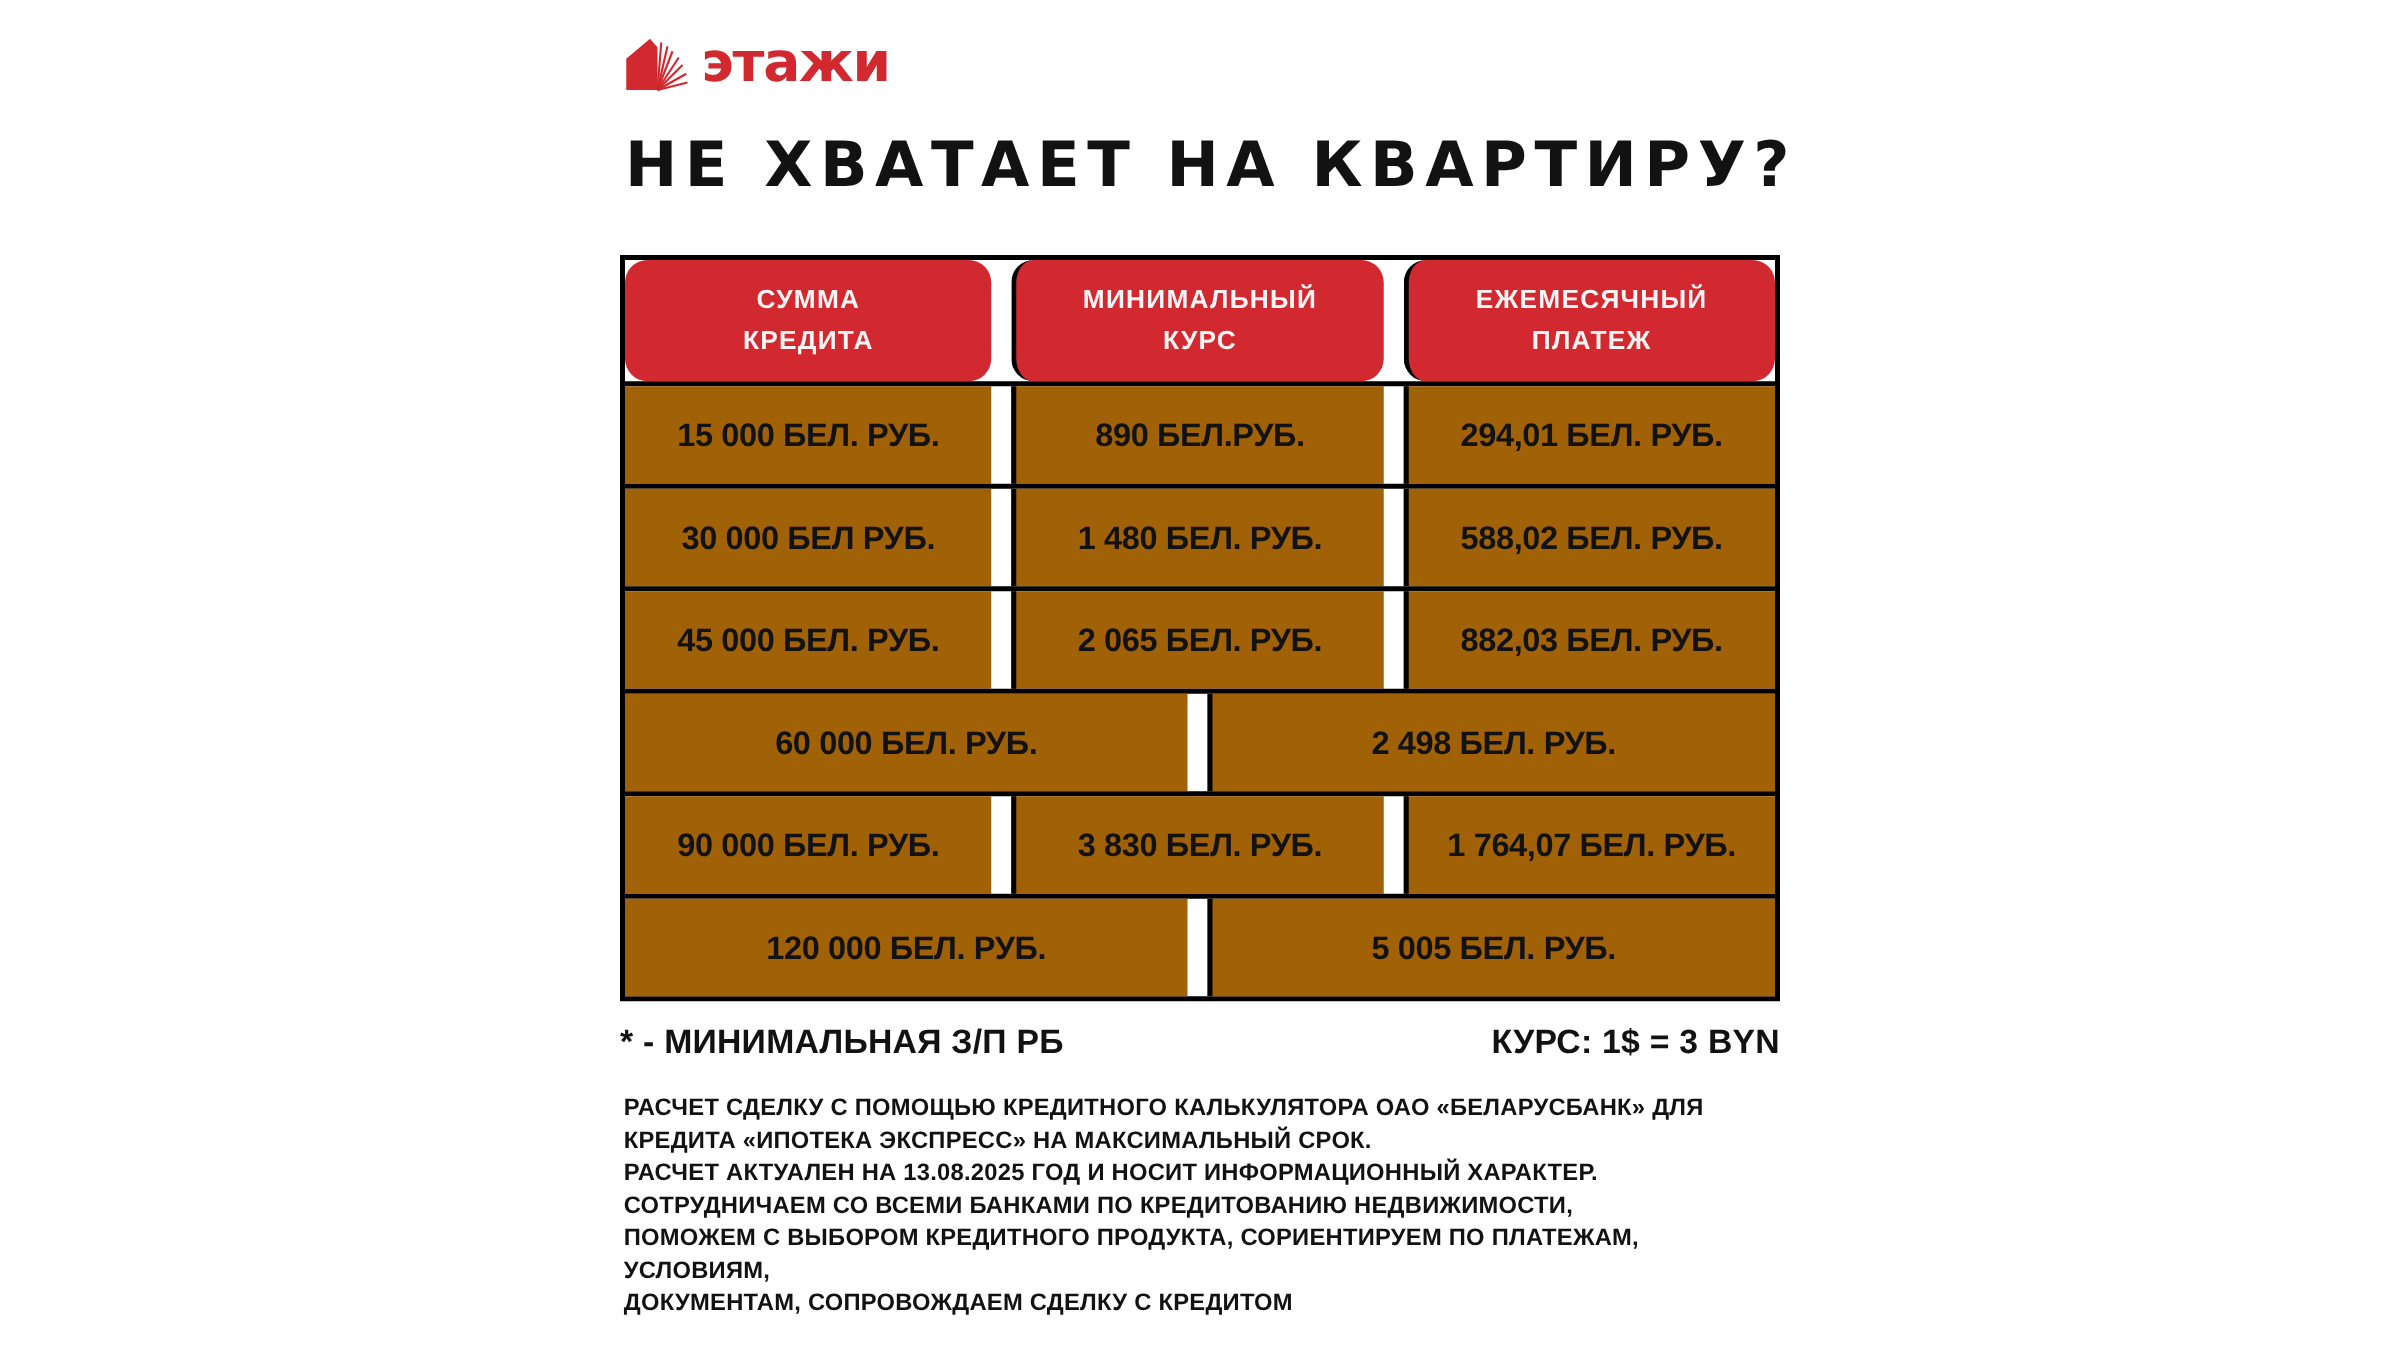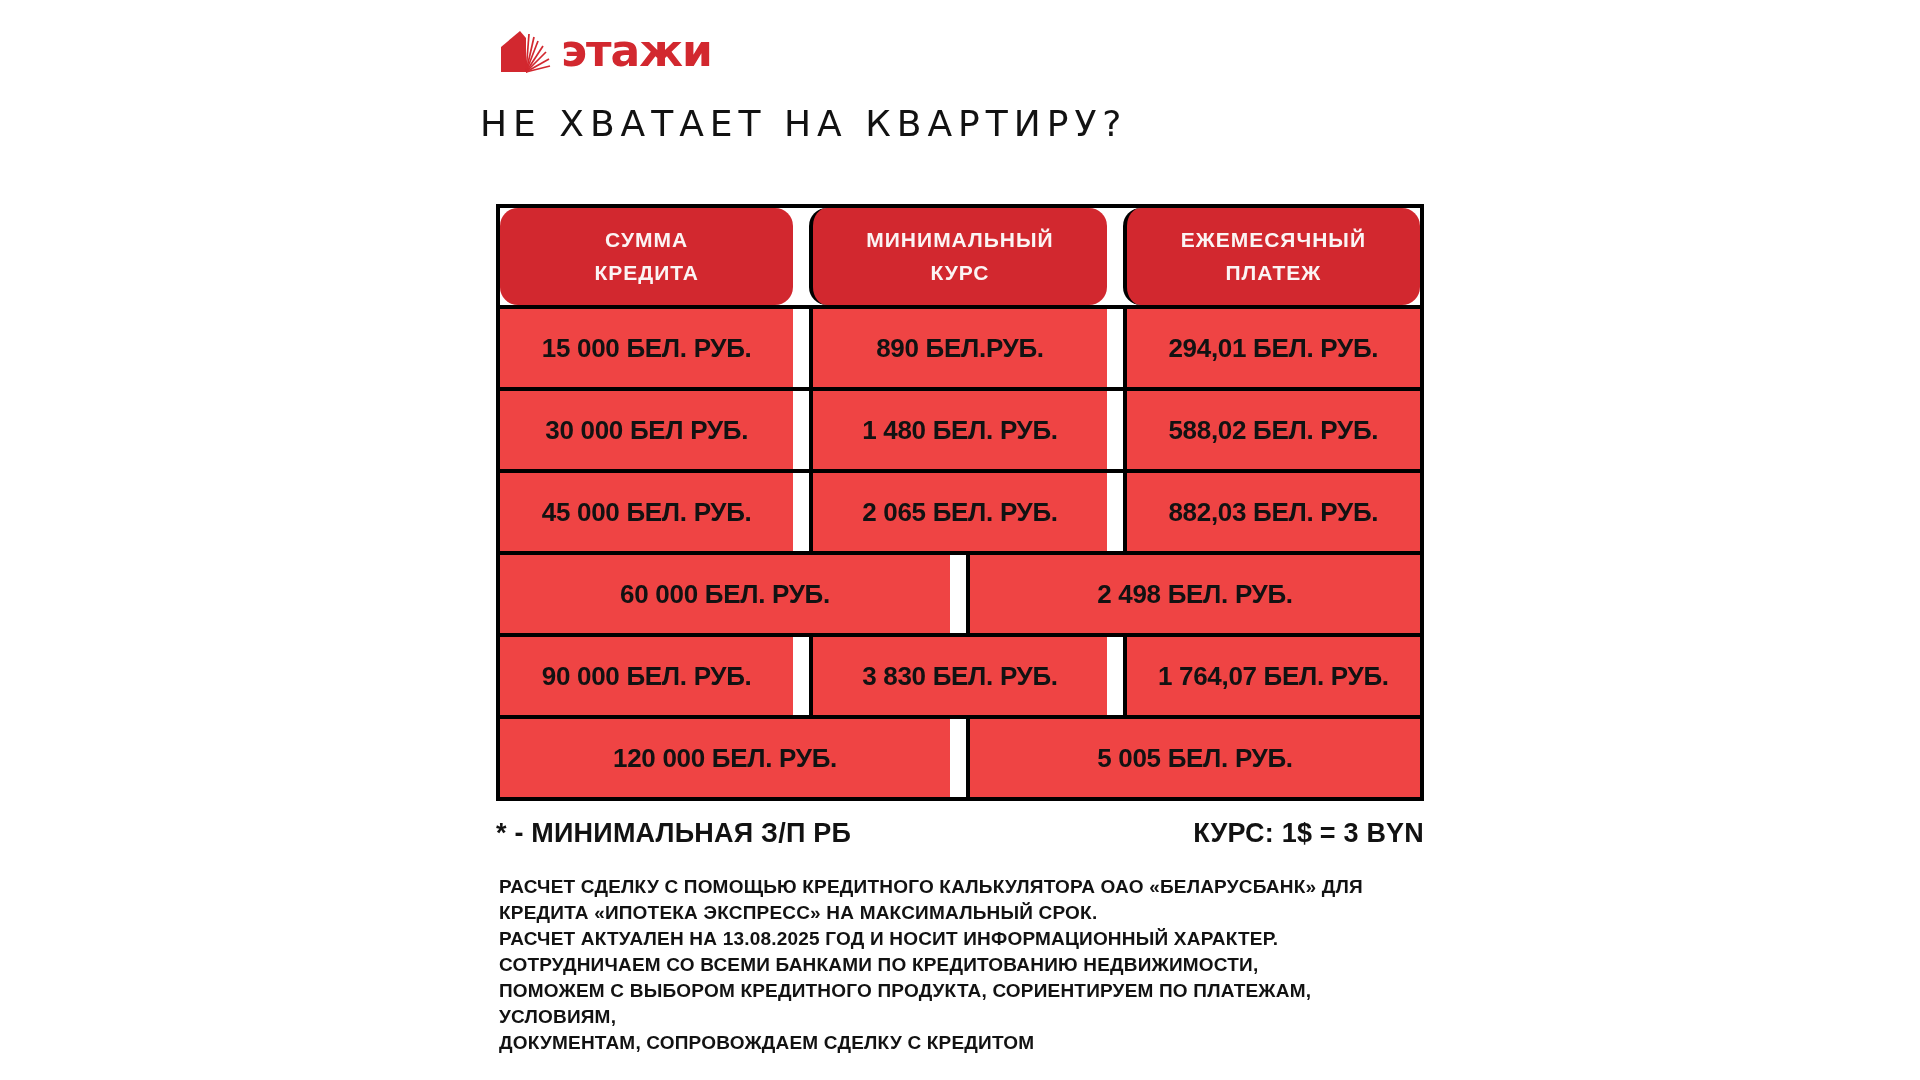--- a/index.html
+++ b/index.html
@@ -23,38 +23,38 @@
   .logo{position:absolute;left:499px;top:28px;display:flex;align-items:center;gap:10px;}
   .logo-icon{width:52px;height:46px;display:block;color:var(--accent);}
   .logo-text{
     font-family:"DejaVu Sans","Liberation Sans",sans-serif;
     font-weight:800;font-size:44px;line-height:1;
     color:var(--accent);letter-spacing:-1px;
   }
 
   
   .title{
-    position:absolute;left:480px;top:103px;width:940px;
+    position:absolute;left:500px;top:103px;width:940px;
     font-family:"DejaVu Sans","Liberation Sans",sans-serif;
-    font-weight:400;font-size:36px;letter-spacing:6px;
+    font-weight:700;font-size:50px;letter-spacing:6px;
     color:var(--ink);white-space:nowrap;
   }
 
   
   .table{
     position:absolute;left:496px;top:204px;width:928px;height:597px;
     border:4px solid var(--border);
     display:flex;flex-direction:column;background:var(--bg);
   }
   .trow{display:flex;flex:1;}
   .trow + .trow{border-top:4px solid var(--border);}
   .tcell{
     flex:1;display:flex;align-items:center;justify-content:center;
     font-size:26px;font-weight:700;letter-spacing:-0.3px;
-    text-align:center;background:#ef4444;color:var(--ink);
+    text-align:center;background:#a16207;color:var(--ink);
   }
   .tcell + .tcell{border-left:4px solid var(--border);margin-left:16px;}
   .thead{flex:0 0 97px;}
   .thead .tcell{
     background:var(--accent);color:var(--header-text);
     flex-direction:column;font-size:21px;font-weight:700;
     letter-spacing:1px;line-height:1.55;border-radius:18px;
   }
 
   

